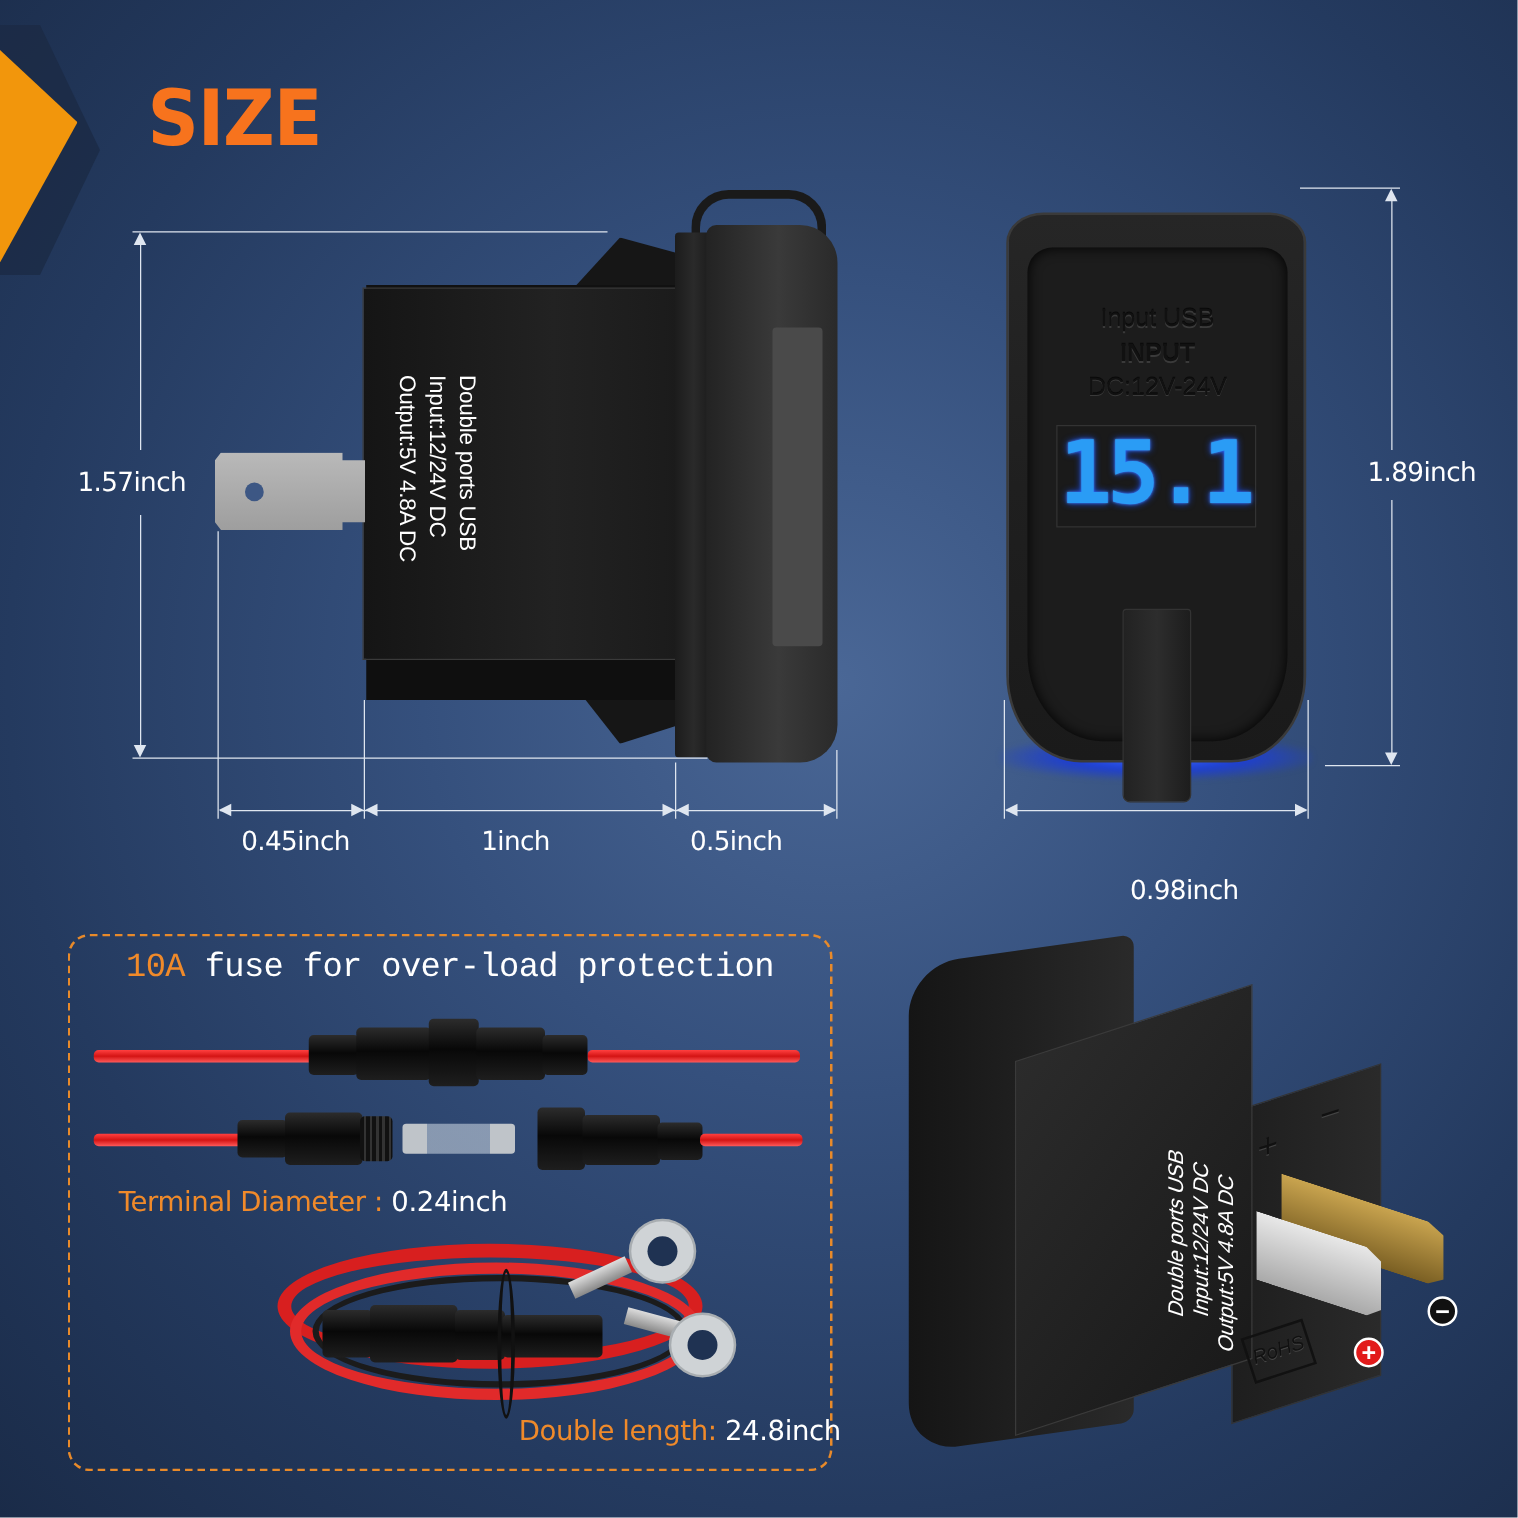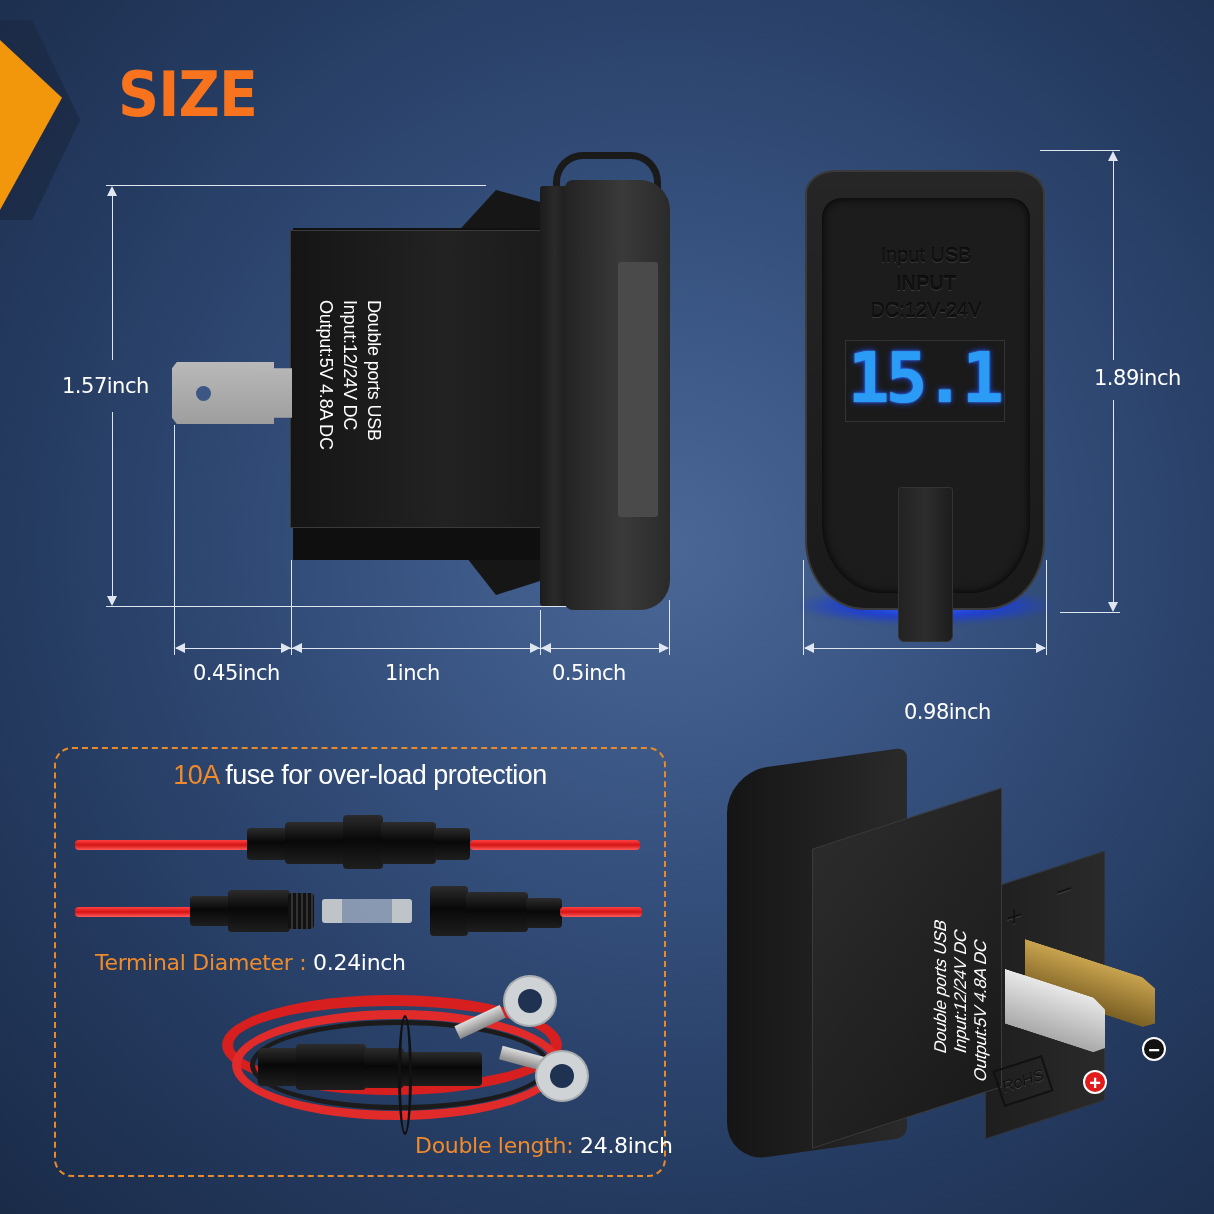--- a/index.html
+++ b/index.html
@@ -42,21 +42,21 @@
     .front-glow { left: 800px; top: 588px; width: 250px; height: 36px; background: radial-gradient(ellipse at center, #3c6bff 0%, #1e3fd0 40%, rgba(30,60,200,0) 75%); filter: blur(2px); }
     .front-body { left: 805px; top: 170px; width: 240px; height: 440px; background: linear-gradient(180deg, #262626, #1f1f1f 50%, #1a1a1a); border-radius: 30px 30px 60px 60px / 24px 24px 70px 70px; border: 2px solid #3a3a3a; }
     .front-inner { left: 822px; top: 198px; width: 208px; height: 395px; background: #1c1c1c; border-radius: 20px 20px 60px 60px / 20px 20px 70px 70px; box-shadow: inset 0 0 10px #000; }
     .front-printed { position: absolute; color: #111; text-shadow: 0 1px 0 #3a3a3a, 0 -1px 0 #0a0a0a; font-size: 20px; text-align: center; width: 100%; }
     .lcd { left: 845px; top: 340px; width: 160px; height: 82px; background: #1a1a1a; border: 1px solid #333; }
     .lcd-digits { position: absolute; right: 4px; top: -4px; font-family: "DejaVu Sans Mono", monospace; font-size: 70px; font-weight: bold; color: #2a9cf5; text-shadow: 0 0 6px #1a50ff, 0 0 2px #6fc0ff; letter-spacing: -4px; }
     .front-tab { left: 898px; top: 487px; width: 55px; height: 155px; background: linear-gradient(90deg, #222, #2d2d2d, #1d1d1d); border-radius: 3px 3px 6px 6px; border: 1px solid #333; }
 
     
     .fuse-box { left: 54px; top: 747px; width: 612px; height: 430px; border: 2px dashed #e88a2a; border-radius: 18px; }
-    .fuse-title { left: 54px; top: 760px; width: 612px; text-align: center; font-size: 27px; color: #fff; font-family: Liberation Sans, sans-serif; letter-spacing: -0.5px; }
+    .fuse-title { left: 54px; top: 760px; width: 612px; text-align: center; font-size: 27px; color: #fff; font-family: Liberation Mono, monospace; letter-spacing: -0.5px; }
     .orange { color: #f08a2a; }
     .wire { height: 10px; background: linear-gradient(180deg, #ff4040, #d41414 50%, #ff5a5a); border-radius: 4px; }
     .holder { background: linear-gradient(180deg, #2c2c2c, #080808 45%, #1e1e1e); border-radius: 4px; }
     .fuse-glass { background: linear-gradient(90deg, #bfc4c9 0 22%, rgba(210,220,230,.55) 22% 78%, #bfc4c9 78%); border-radius: 3px; }
     .label-row { font-size: 22px; font-family: "DejaVu Sans", sans-serif; letter-spacing: -0.3px; }
     .white { color: #fff; }
 
     
     .loop { border: 11px solid #e02424; border-radius: 50%; }
     .ring { width: 54px; height: 52px; border-radius: 50%; background: #cfd3d6; border: 2px solid #a8adb1; }

